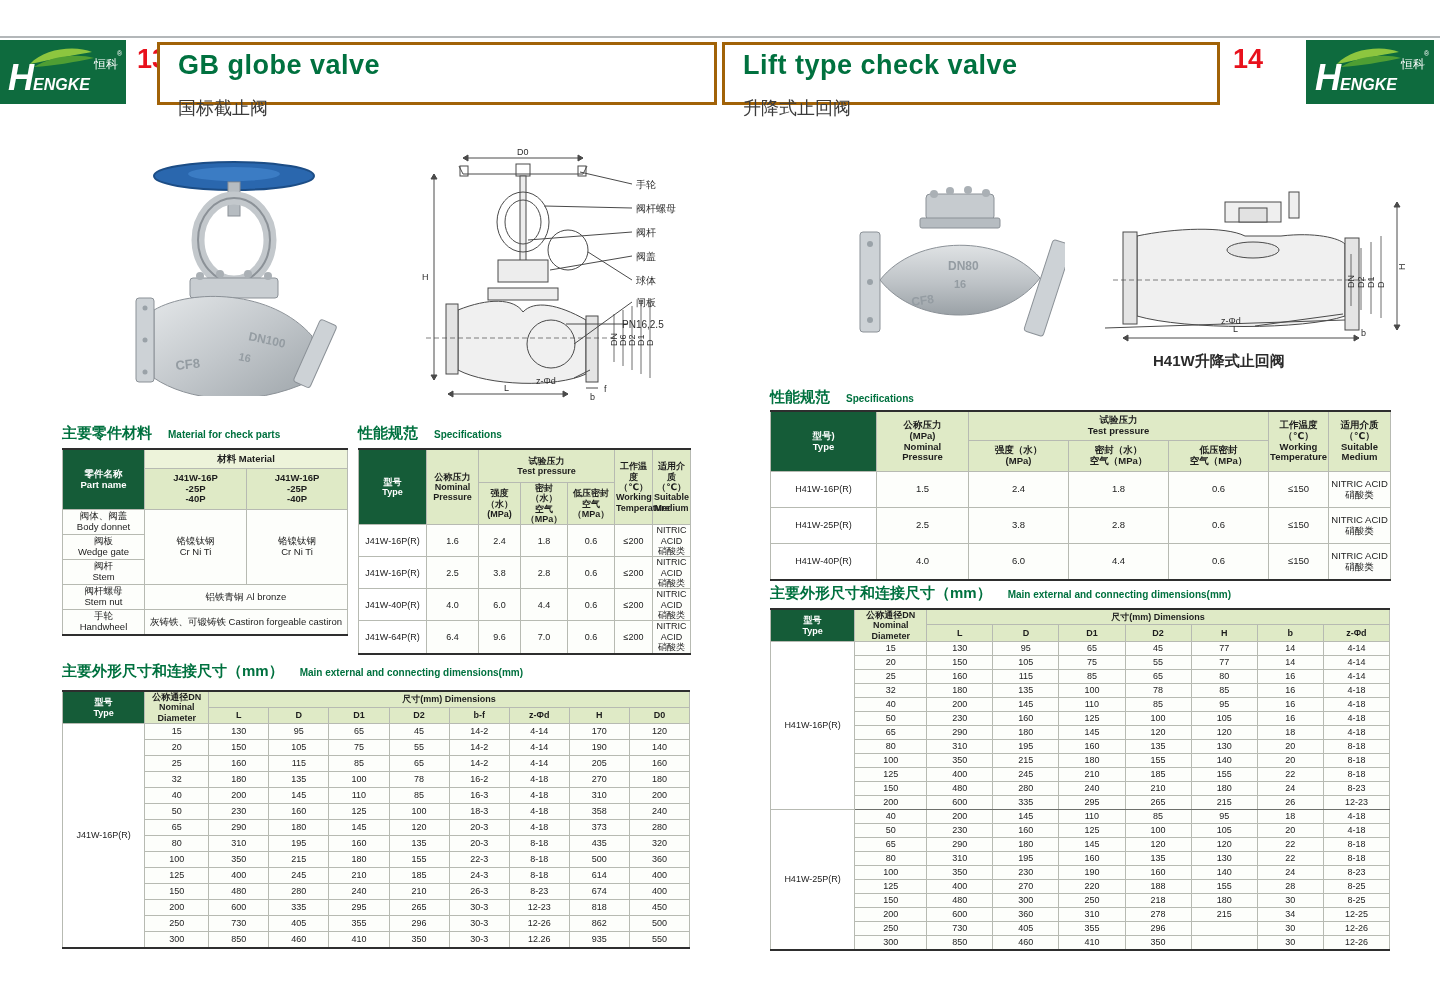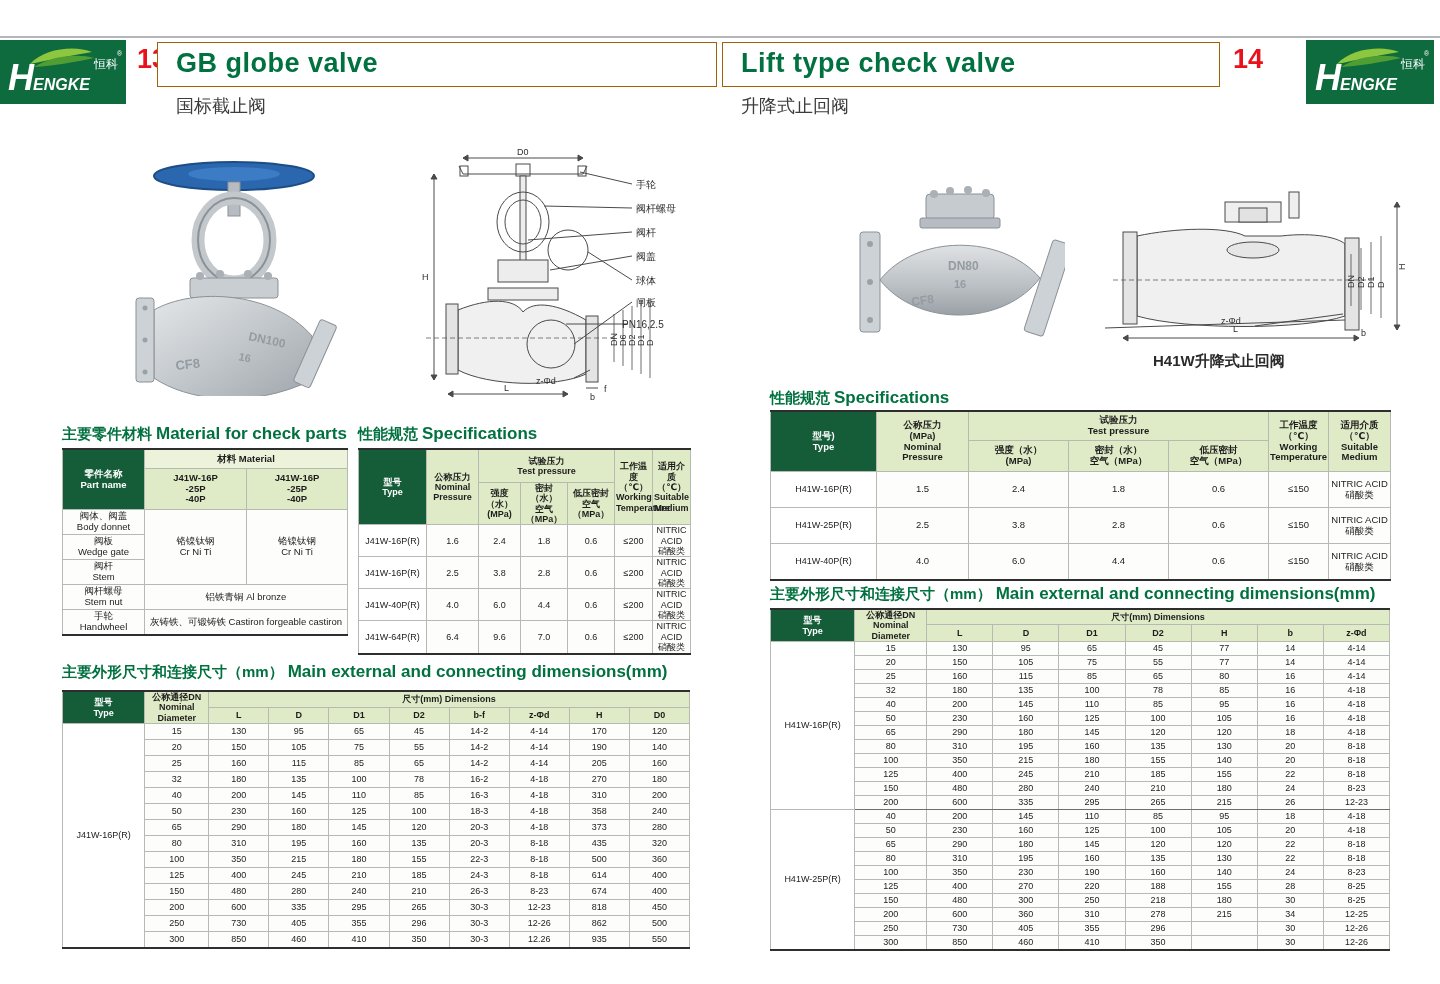--- a/index.html
+++ b/index.html
@@ -4,29 +4,29 @@
 <style>
   html,body { margin:0; padding:0; background:#fff; }
   .page { position:relative; width:1440px; height:984px; background:#ffffff; overflow:hidden;
           font-family:"Liberation Sans","DejaVu Sans",sans-serif; color:#222; }
   .abs { position:absolute; }
   .pre { white-space:pre-line; }
   .top-rule { position:absolute; left:0; top:36px; width:1440px; height:2px; background:#b3b7b9; }
 
   
   .logo-box { position:absolute; top:40px; width:126px; height:64px; background:#0e6b3e; }
-  .title-box { position:absolute; top:42px; height:45px; background:#fff; border:1px solid #a16207; box-sizing:border-box; padding:6px 0 0 18px; }
+  .title-box { position:absolute; top:42px; height:63px; background:#fff; border:3px solid #a16207; box-sizing:border-box; padding:6px 0 0 18px; }
   .title-en { font-size:27px; font-weight:bold; color:#00713f; letter-spacing:0.5px; line-height:1.05; }
   .title-zh { font-size:18px; color:#3c3c3c; margin-top:17px; }
   .page-num { position:absolute; top:46px; font-size:27px; font-weight:bold; color:#e8111c; line-height:1; }
 
   
-  .sec-title { position:absolute; display:flex; gap:4px; align-items:baseline; }
+  .sec-title { position:absolute; display:flex; gap:16px; align-items:baseline; }
   .sec-zh { font-size:15px; font-weight:bold; color:#00713f; }
-  .sec-en { font-size:17px; font-weight:bold; color:#00713f; }
+  .sec-en { font-size:10px; font-weight:bold; color:#00713f; }
 
   
   table { border-collapse:collapse; table-layout:fixed; }
   th, td { border:1px solid #b7bab2; text-align:center; vertical-align:middle; padding:0 1px; line-height:1.15; font-weight:normal; }
   .tbl { border-top:2px solid #2e2e2e; border-bottom:2px solid #2e2e2e; }
   .dark-th { background:#155c38; color:#ffffff; font-weight:bold; }
   .light-th { background:#dfeac6; color:#1d1d1d; font-weight:bold; }
   .lighter-th { background:#edf3da; color:#1d1d1d; font-weight:bold; }
   td { background:#fdfefb; }
 

